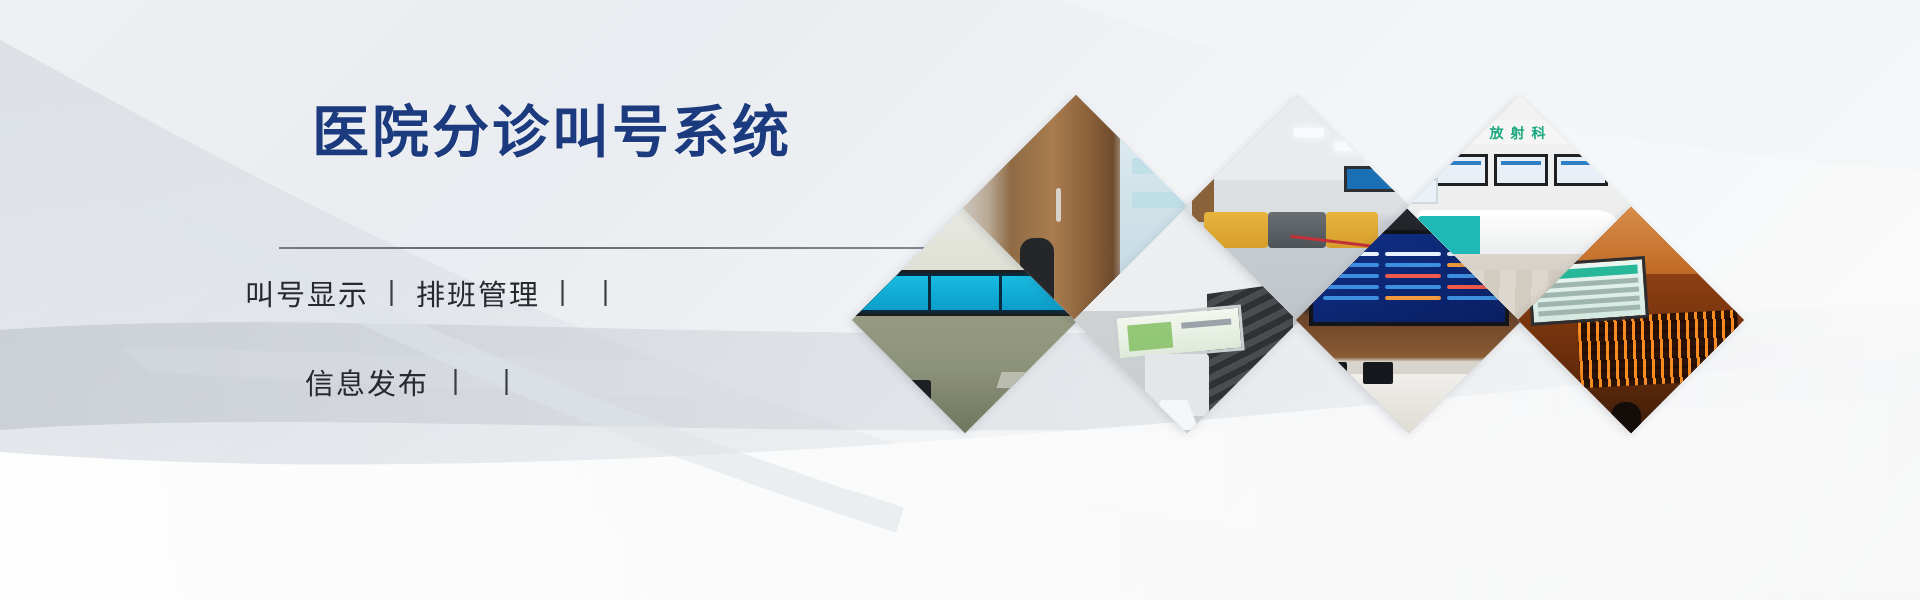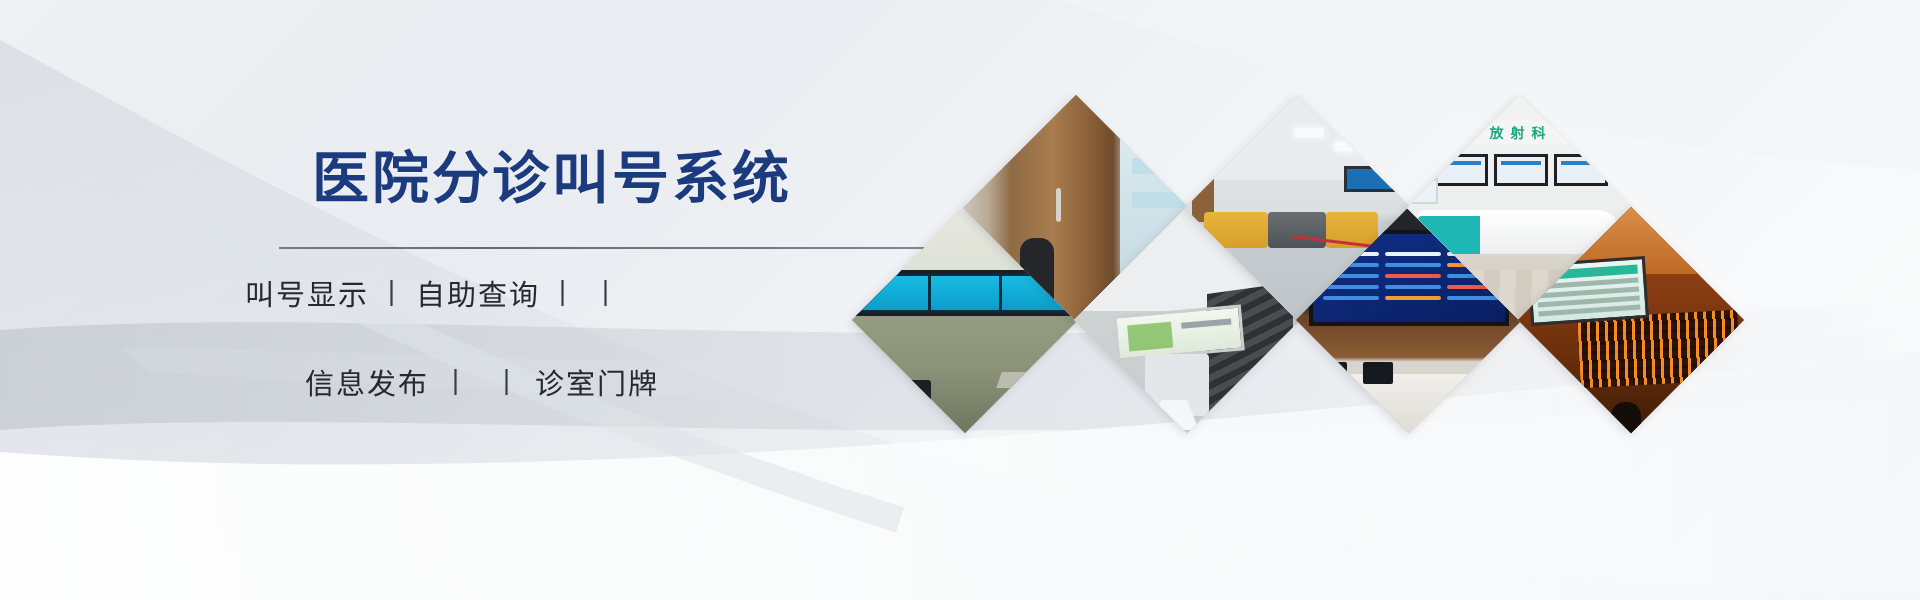--- a/index.html
+++ b/index.html
@@ -23,21 +23,20 @@
     position:absolute;left:0;top:0;width:1020px;height:600px;
   }
   .page-title{
     position:absolute;left:312px;top:101px;
     font-size:57px;line-height:1.1;
     letter-spacing:3px;
     color:#1c3a7e;
     font-weight:600;
     white-space:nowrap;
     text-shadow:0 1px 0 rgba(255,255,255,.5);
-    margin-top:46px;
   }
   .title-rule{
     position:absolute;left:279px;top:247px;width:680px;height:2px;
     background:linear-gradient(90deg,#6e7278 0%,#5c6067 30%,#6b6f75 70%,#7e8288 100%);
     opacity:.92;
   }
   .feature-row{
     position:absolute;
     white-space:nowrap;
     color:#26292d;
@@ -219,30 +218,29 @@
 
   <div class="text-col">
 
     <div class="page-title">医院分诊叫号系统</div>
 
     <div class="title-rule"></div>
 
     <div class="feature-row row-1">
       <span class="feature-item">叫号显示</span>
       <span class="feature-sep">|</span>
-      <span class="feature-item">自助查询</span>
+      <span class="feature-item">排班管理</span>
       <span class="feature-sep">|</span>
       <span class="feature-sep">|</span>
     </div>
 
     <div class="feature-row row-2">
       <span class="feature-item">信息发布</span>
       <span class="feature-sep">|</span>
       <span class="feature-sep">|</span>
-      <span class="feature-item">诊室门牌</span>
     </div>
 
   </div>
 
   <div class="collage">
 
     <div class="dia d1">
       <div class="inner">
           <div class="scene s1">
         <div class="board">

